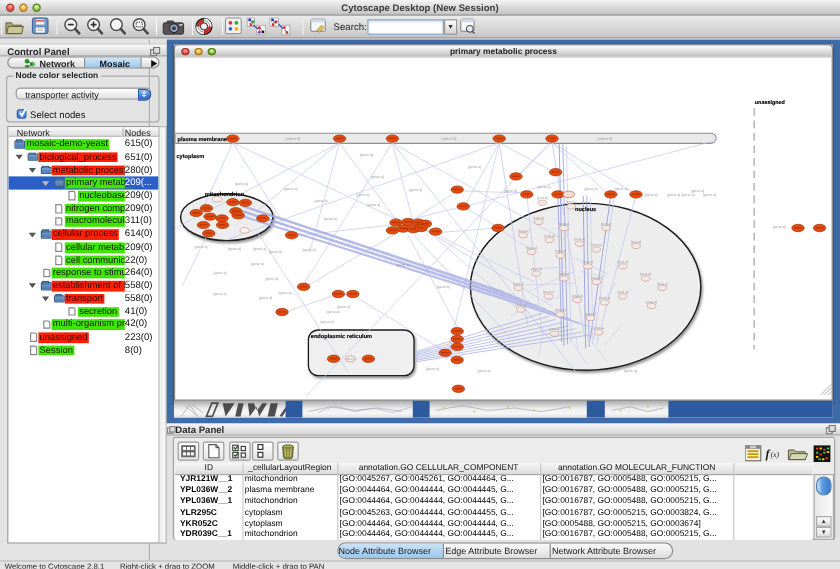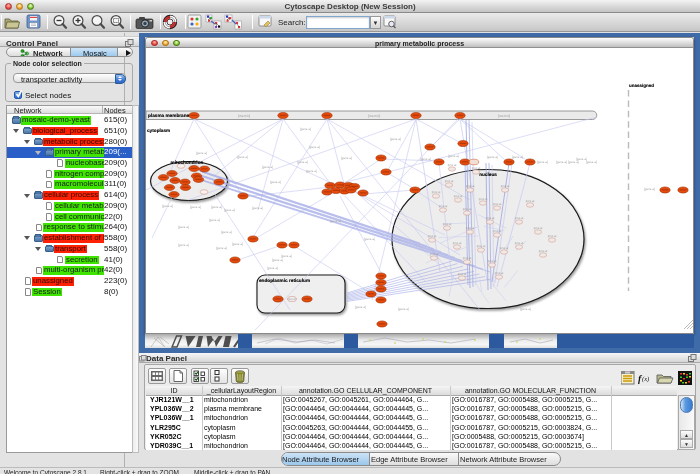--- a/index.html
+++ b/index.html
@@ -19,21 +19,21 @@
 #search-lbl{position:absolute;top:4.5px;left:278px;font-size:8px;color:#222;}
 #search-box{position:absolute;top:2.5px;left:306px;width:64px;height:13px;background:#fff;border:1px solid #82a7cf;box-shadow:inset 0 1px 2px rgba(0,0,0,.2);}
 #search-drop{position:absolute;top:2.5px;left:370px;width:11px;height:13px;background:linear-gradient(#fdfdfd,#d5d5d5);border:1px solid #999;font-size:6px;color:#333;text-align:center;line-height:12px;}
 
 #cpanel{position:absolute;top:33px;left:0;width:125px;height:434px;background:#e3e3e3;border-right:1px solid #b0b0b0;}
 #cp-head{position:absolute;top:3px;left:0;width:139px;height:11px;background:linear-gradient(#f7f7f7,#d5d5d5);border-top:1px solid #cfcfcf;border-bottom:1px solid #a8a8a8;}
 #cp-head span{position:absolute;left:6px;top:1.5px;font-size:8px;font-weight:bold;color:#2a2a2a;}
 #tabs{position:absolute;top:14px;left:6px;width:127px;height:10px;border:1px solid #8f8f8f;border-radius:5px;background:linear-gradient(#fcfcfc,#dcdcdc);overflow:hidden;}
 #tab-mosaic{position:absolute;top:0;left:63px;width:48px;height:10px;background:linear-gradient(#cfe5f7,#8fc3ec);border-left:1px solid #8f8f8f;border-right:1px solid #8f8f8f;}
 #tabs .t1{position:absolute;top:1px;left:26px;font-size:7.5px;font-weight:bold;color:#222;}
-#tabs .t2{position:absolute;top:1px;left:76px;font-size:7.5px;font-weight:normal;color:#111;}
+#tabs .t2{position:absolute;top:1px;left:76px;font-size:7.5px;font-weight:bold;color:#111;}
 #tabs .arr{position:absolute;top:2px;left:119px;width:0;height:0;border-left:5px solid #111;border-top:3.2px solid transparent;border-bottom:3.2px solid transparent;}
 #grpbox{position:absolute;top:30px;left:5px;width:128px;height:39px;border:1px solid #aaa;border-radius:3px;}
 #grpbox .glbl{position:absolute;top:-4.5px;left:5px;background:#e3e3e3;padding:0 2px;font-size:7px;font-weight:bold;color:#222;}
 #combo{position:absolute;top:9px;left:7px;width:113px;height:10px;border:1px solid #999;border-radius:4px;background:linear-gradient(#fff,#e2e2e2);}
 #combo .ctxt{position:absolute;top:1px;left:7px;font-size:7.5px;color:#111;}
 #combo .cbtn{position:absolute;top:-0.5px;right:-0.5px;width:11px;height:10px;border-radius:0 5px 5px 0;background:linear-gradient(#9cc2f0,#3d79d6 60%,#2f66c4);border:1px solid #2a5a9f;}
 #combo .cbtn:before{content:"";position:absolute;left:2.5px;top:1.2px;border-left:2px solid transparent;border-right:2px solid transparent;border-bottom:2.6px solid #fff;}
 #combo .cbtn:after{content:"";position:absolute;left:2.5px;bottom:1.2px;border-left:2px solid transparent;border-right:2px solid transparent;border-top:2.6px solid #fff;}
 #chk{position:absolute;top:58px;left:14px;width:8px;height:8px;border-radius:2px;background:linear-gradient(#7db2ef,#2a6ad4);border:1px solid #2456a8;}
 #chk svg{position:absolute;left:-1px;top:-3px;}

